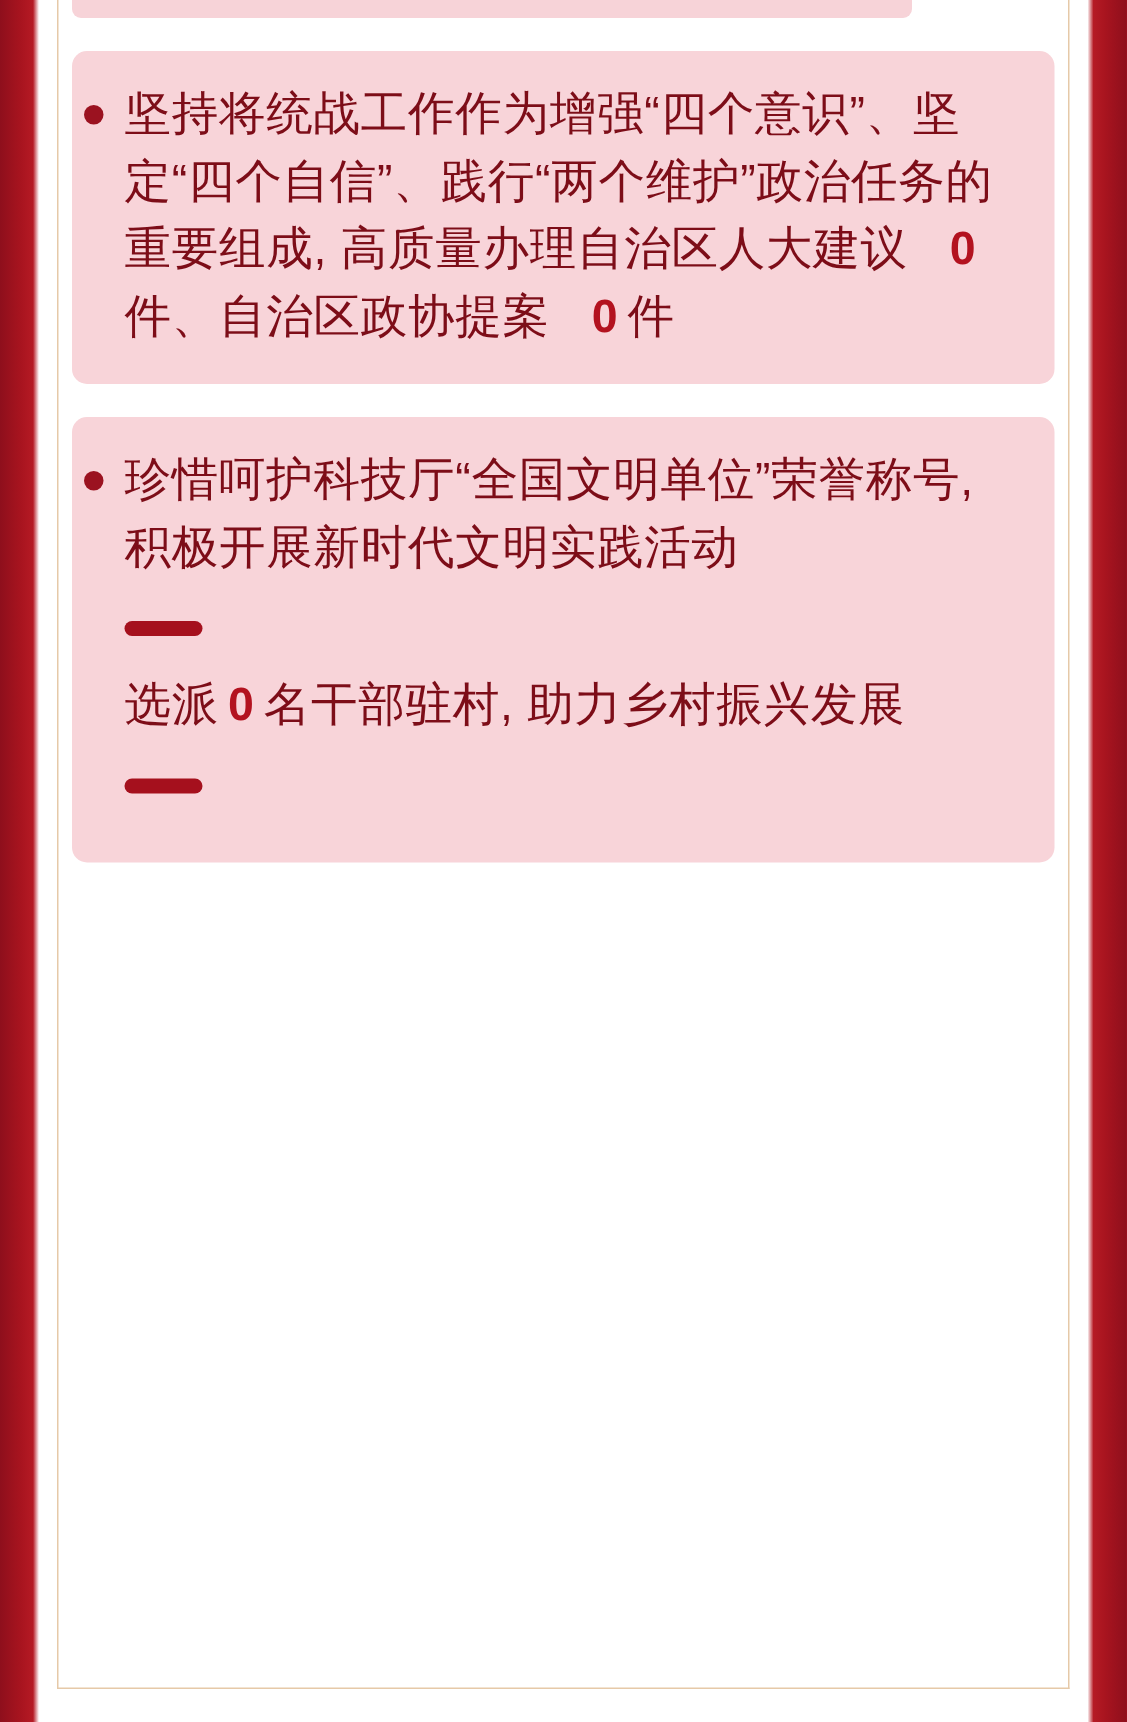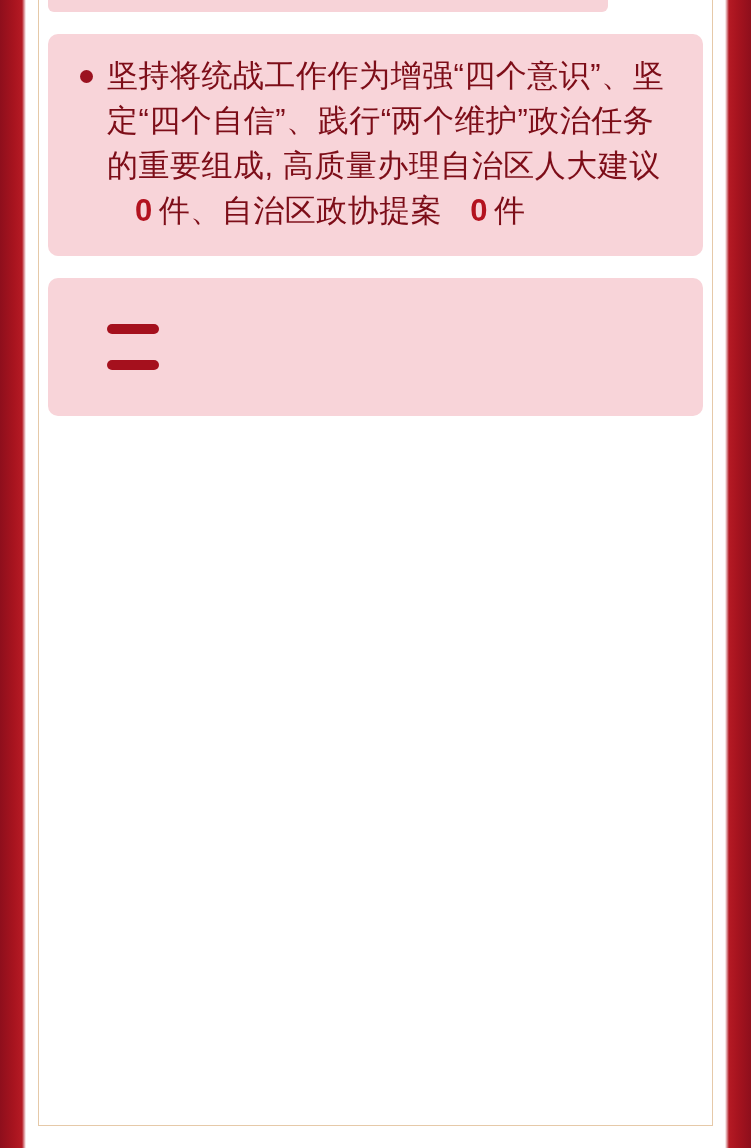--- a/index.html
+++ b/index.html
@@ -41,21 +41,21 @@
     width: 560px;
     background: #f7d3d8;
     border-radius: 0 0 6px 6px;
     margin-left: 0px;
     margin-bottom: 22px;
   }
   .card {
     background: #f8d4d9;
     border-radius: 10px;
     box-sizing: border-box;
-    padding: 20px 22px 22px 32px;
+    padding: 20px 22px 22px 8px;
     margin-bottom: 22px;
     position: relative;
   }
   .card.wide { width: 655px; }
 
   .bullet-row {
     display: flex;
     align-items: flex-start;
   }
   .bullet {
@@ -109,23 +109,32 @@
     <div class="card wide">
       <div class="bullet-row">
         <div class="bullet"></div>
         <div class="para">
           <span>坚持将统战工作作为增强“四个意识”、坚定“四个自信”、践行“两个维护”政治任务的重要组成, 高质量办理自治区人大建议</span><span class="sp"></span><span class="num">0</span><span>件、自治区政协提案</span><span class="sp"></span><span class="num">0</span><span>件</span>
         </div>
       </div>
     </div>
 
     <div class="card wide">
+      <div class="bullet-row">
+        <div class="bullet"></div>
+        <div class="para">
+          <span>珍惜呵护科技厅“全国文明单位”荣誉称号, 积极开展新时代文明实践活动</span>
+        </div>
+      </div>
 
       <div class="block-body">
         <div class="divider"></div>
+        <div class="para sub">
+          <span>选派</span><span class="num">0</span><span>名干部驻村, 助力乡村振兴发展</span>
+        </div>
       </div>
 
       <div class="block-body">
         <div class="divider"></div>
       </div>
     </div>
 
 
   </div>
 </div>

